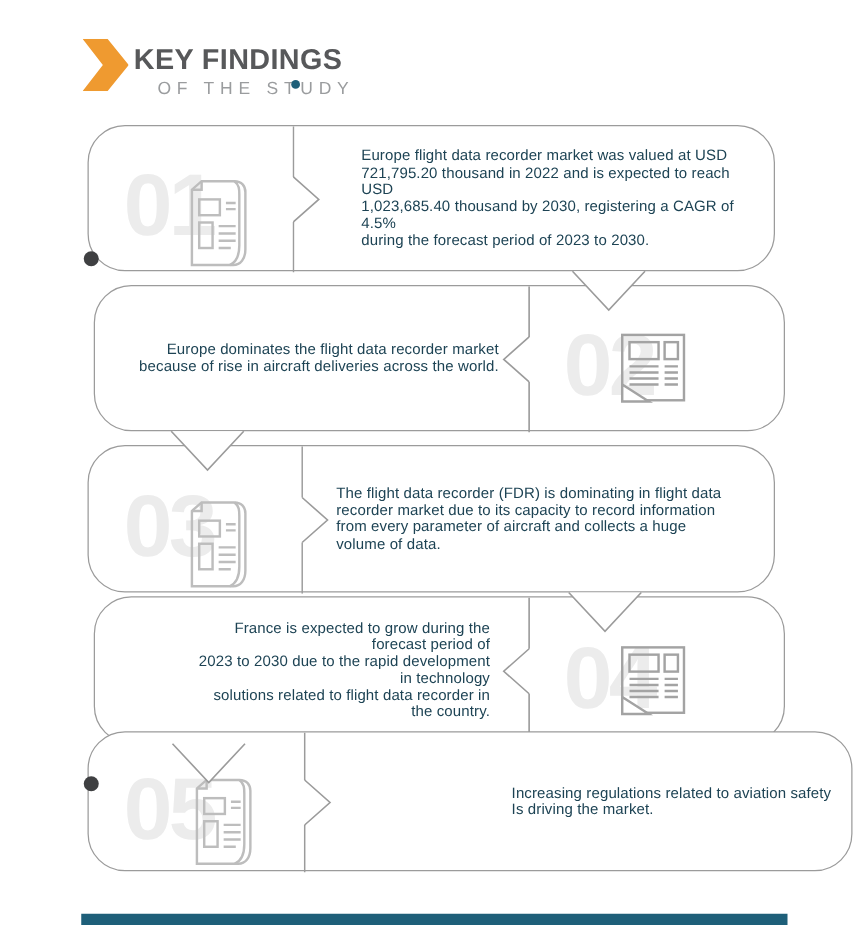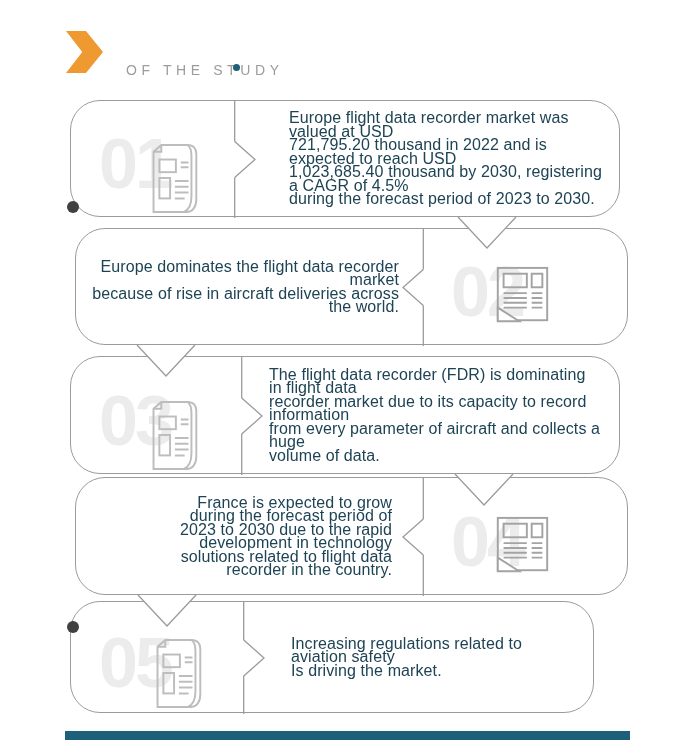--- a/index.html
+++ b/index.html
@@ -22,36 +22,37 @@
   .hdr-dot{position:absolute;width:7px;height:7px;border-radius:50%;
     background:var(--accent-teal);left:233px;top:64px;}
   
   .card{position:absolute;border:1px solid var(--box-border);border-radius:30px;background:#fff;}
   .watermark{position:absolute;font-size:70px;font-weight:700;line-height:1;
     letter-spacing:-3px;color:var(--watermark);text-align:right;}
   .news{position:absolute;}
   .divider{position:absolute;top:0;}
   .dl{fill:none;stroke:var(--box-border);stroke-width:1.3;}
   .textzone{position:absolute;top:0;bottom:0;display:flex;align-items:center;}
-  .textzone p{font-size:16px;line-height:13.5px;color:var(--body-text);
+  .textzone p{font-size:12px;line-height:13.5px;color:var(--body-text);
     white-space:pre-line;letter-spacing:.1px;}
   .tz-right{justify-content:flex-end;}
   .tz-right p{text-align:right;}
   
   .notch{position:absolute;width:60px;height:34px;}
   .dot{position:absolute;width:12px;height:12px;border-radius:50%;background:var(--connector-dot);}
   .footer-bar{position:absolute;left:65px;top:731px;width:565px;height:9px;
     background:var(--accent-teal);}
 </style>
 </head>
 <body>
 
 <div class="canvas">
 
   <div class="hdr-arrow"></div>
+  <div class="hdr-title">KEY FINDINGS</div>
   <div class="hdr-sub">OF THE STUDY</div>
   <div class="hdr-dot"></div>
 
   <div class="card" style="left:70px;top:100px;width:550px;height:117px;">
     <div class="watermark" style="left:28px;top:28px;">01</div>
     <svg class="news" style="left:66px;top:38px;" width="70" height="78" viewBox="0 0 72 80" fill="none" stroke="#bdbdbd" stroke-width="2">
       <path d="M25,6 H52 C58,6 61,10 61,15 V62 C61,70 57,75 51,75 H17 V13 Z"></path>
       <path d="M17,13 H25 V6"></path>
       <path d="M52,6 C56,9 56,13 56,17 V59 C56,67 53,73 48,75"></path>
       <rect x="23" y="21" width="17" height="13"></rect>
@@ -126,21 +127,21 @@
     <div class="watermark" style="left:375px;top:29px;">04</div>
     <svg class="news" style="left:412px;top:37px;" width="68" height="62" viewBox="0 0 70 64" fill="none" stroke="#a3a3a3" stroke-width="2">
       <rect x="10" y="3" width="51" height="54"></rect>
       <rect x="16" y="9" width="24" height="14"></rect>
       <rect x="45" y="9" width="11" height="14"></rect>
       <path d="M16,29 H40 M45,29 H56 M16,34 H40 M45,34 H56 M16,39 H40 M45,39 H56 M16,44 H40 M45,44 H56"></path>
       <path d="M10,44 L32,58 H10 Z" fill="#fff"></path>
     </svg>
   </div>
 
-  <div class="card" style="left:70px;top:601px;width:524px;height:112px;">
+  <div class="card" style="left:70px;top:585px;width:612px;height:112px;">
     <div class="watermark" style="left:28px;top:26px;">05</div>
     <svg class="news" style="left:70px;top:32px;" width="70" height="78" viewBox="0 0 72 80" fill="none" stroke="#bdbdbd" stroke-width="2">
       <path d="M25,6 H52 C58,6 61,10 61,15 V62 C61,70 57,75 51,75 H17 V13 Z"></path>
       <path d="M17,13 H25 V6"></path>
       <path d="M52,6 C56,9 56,13 56,17 V59 C56,67 53,73 48,75"></path>
       <rect x="23" y="21" width="17" height="13"></rect>
       <path d="M45,24 H53 M45,29 H53"></path>
       <rect x="23" y="40" width="11" height="21"></rect>
       <path d="M39,43 H53 M39,55 H53 M39,49 H53 M39,61 H49"></path>
     </svg>

